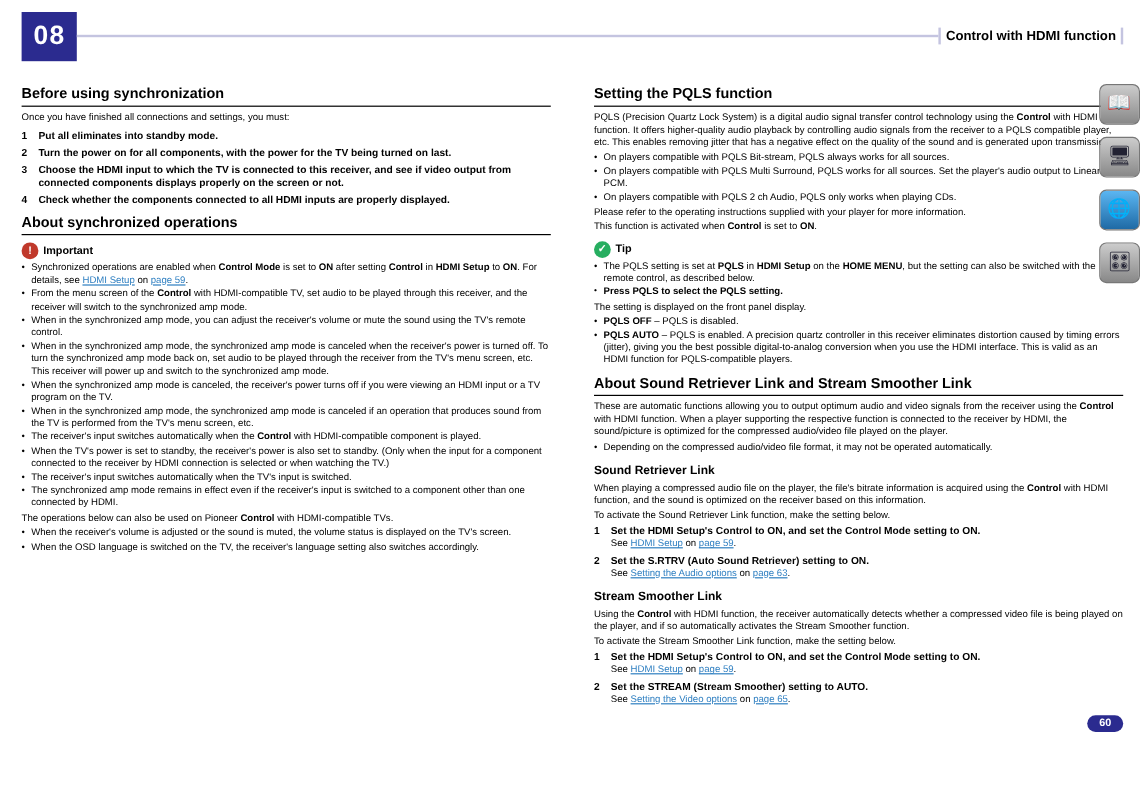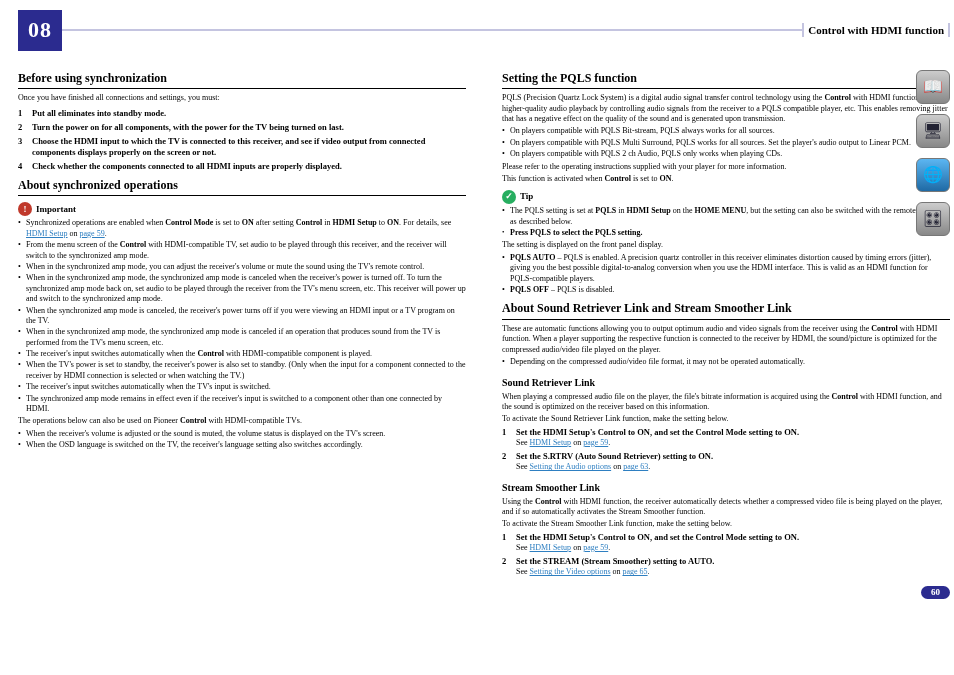--- a/index.html
+++ b/index.html
@@ -1,17 +1,17 @@
 <!DOCTYPE html>
 <html><head>
 <meta charset="utf-8">
 <style>
   * { margin: 0; padding: 0; box-sizing: border-box; }
   body { font-family: Arial, Helvetica, sans-serif; background: #fff; color: #000; width: 954px; height: 675px; overflow: hidden; font-size: 8px; line-height: 1.3; position: relative; }
-  .page { padding: 10px 4px 10px 18px; font-family: Liberation Serif, serif; }
+  .page { padding: 10px 18px 10px 18px; }
   .topbar { display: flex; align-items: center; margin-bottom: 14px; }
   .chapter { background: #2b2b8f; color: #fff; font-weight: bold; font-size: 22px; padding: 6px 10px; letter-spacing: 1px; }
   .topline { flex: 1; height: 2px; background: #c4c4e0; margin-left: 0; }
   .rtitle { font-weight: bold; font-size: 11px; margin-left: auto; padding: 0 4px; border-left: 2px solid #c4c4e0; border-right: 2px solid #c4c4e0; }
   .cols { display: flex; gap: 36px; }
   .col { flex: 1; min-width: 0; }
   h2 { font-size: 12px; font-weight: bold; border-bottom: 1px solid #000; padding-bottom: 2px; margin-bottom: 4px; margin-top: 6px; }
   h3 { font-size: 10px; font-weight: bold; margin-top: 8px; margin-bottom: 3px; }
   .intro { font-size: 8px; margin-bottom: 4px; }
   ol.numlist { list-style: none; padding-left: 0; }
@@ -113,22 +113,22 @@
         <span class="iconlabel">Tip</span>
       </div>
       <ul class="bullets">
         <li><span>The PQLS setting is set at </span><span class="strong">PQLS</span><span> in </span><span class="strong">HDMI Setup</span><span> on the </span><span class="strong">HOME MENU</span><span>, but the setting can also be switched with the remote control, as described below.</span></li>
       </ul>
       <ul class="bullets bigdot">
         <li><span class="strong">Press PQLS to select the PQLS setting.</span></li>
       </ul>
       <p class="plain">The setting is displayed on the front panel display.</p>
       <ul class="bullets">
+        <li><span class="strong">PQLS OFF</span><span> – PQLS is disabled.</span></li>
         <li><span class="strong">PQLS AUTO</span><span> – PQLS is enabled. A precision quartz controller in this receiver eliminates distortion caused by timing errors (jitter), giving you the best possible digital-to-analog conversion when you use the HDMI interface. This is valid as an HDMI function for PQLS-compatible players.</span></li>
-        <li><span class="strong">PQLS OFF</span><span> – PQLS is disabled.</span></li>
       </ul>
 
       <h2>About Sound Retriever Link and Stream Smoother Link</h2>
       <p class="plain"><span>These are automatic functions allowing you to output optimum audio and video signals from the receiver using the </span><span class="strong">Control</span><span> with HDMI function. When a player supporting the respective function is connected to the receiver by HDMI, the sound/picture is optimized for the compressed audio/video file played on the player.</span></p>
       <ul class="bullets">
         <li>Depending on the compressed audio/video file format, it may not be operated automatically.</li>
       </ul>
 
       <h3>Sound Retriever Link</h3>
       <p class="plain"><span>When playing a compressed audio file on the player, the file's bitrate information is acquired using the </span><span class="strong">Control</span><span> with HDMI function, and the sound is optimized on the receiver based on this information.</span></p>

